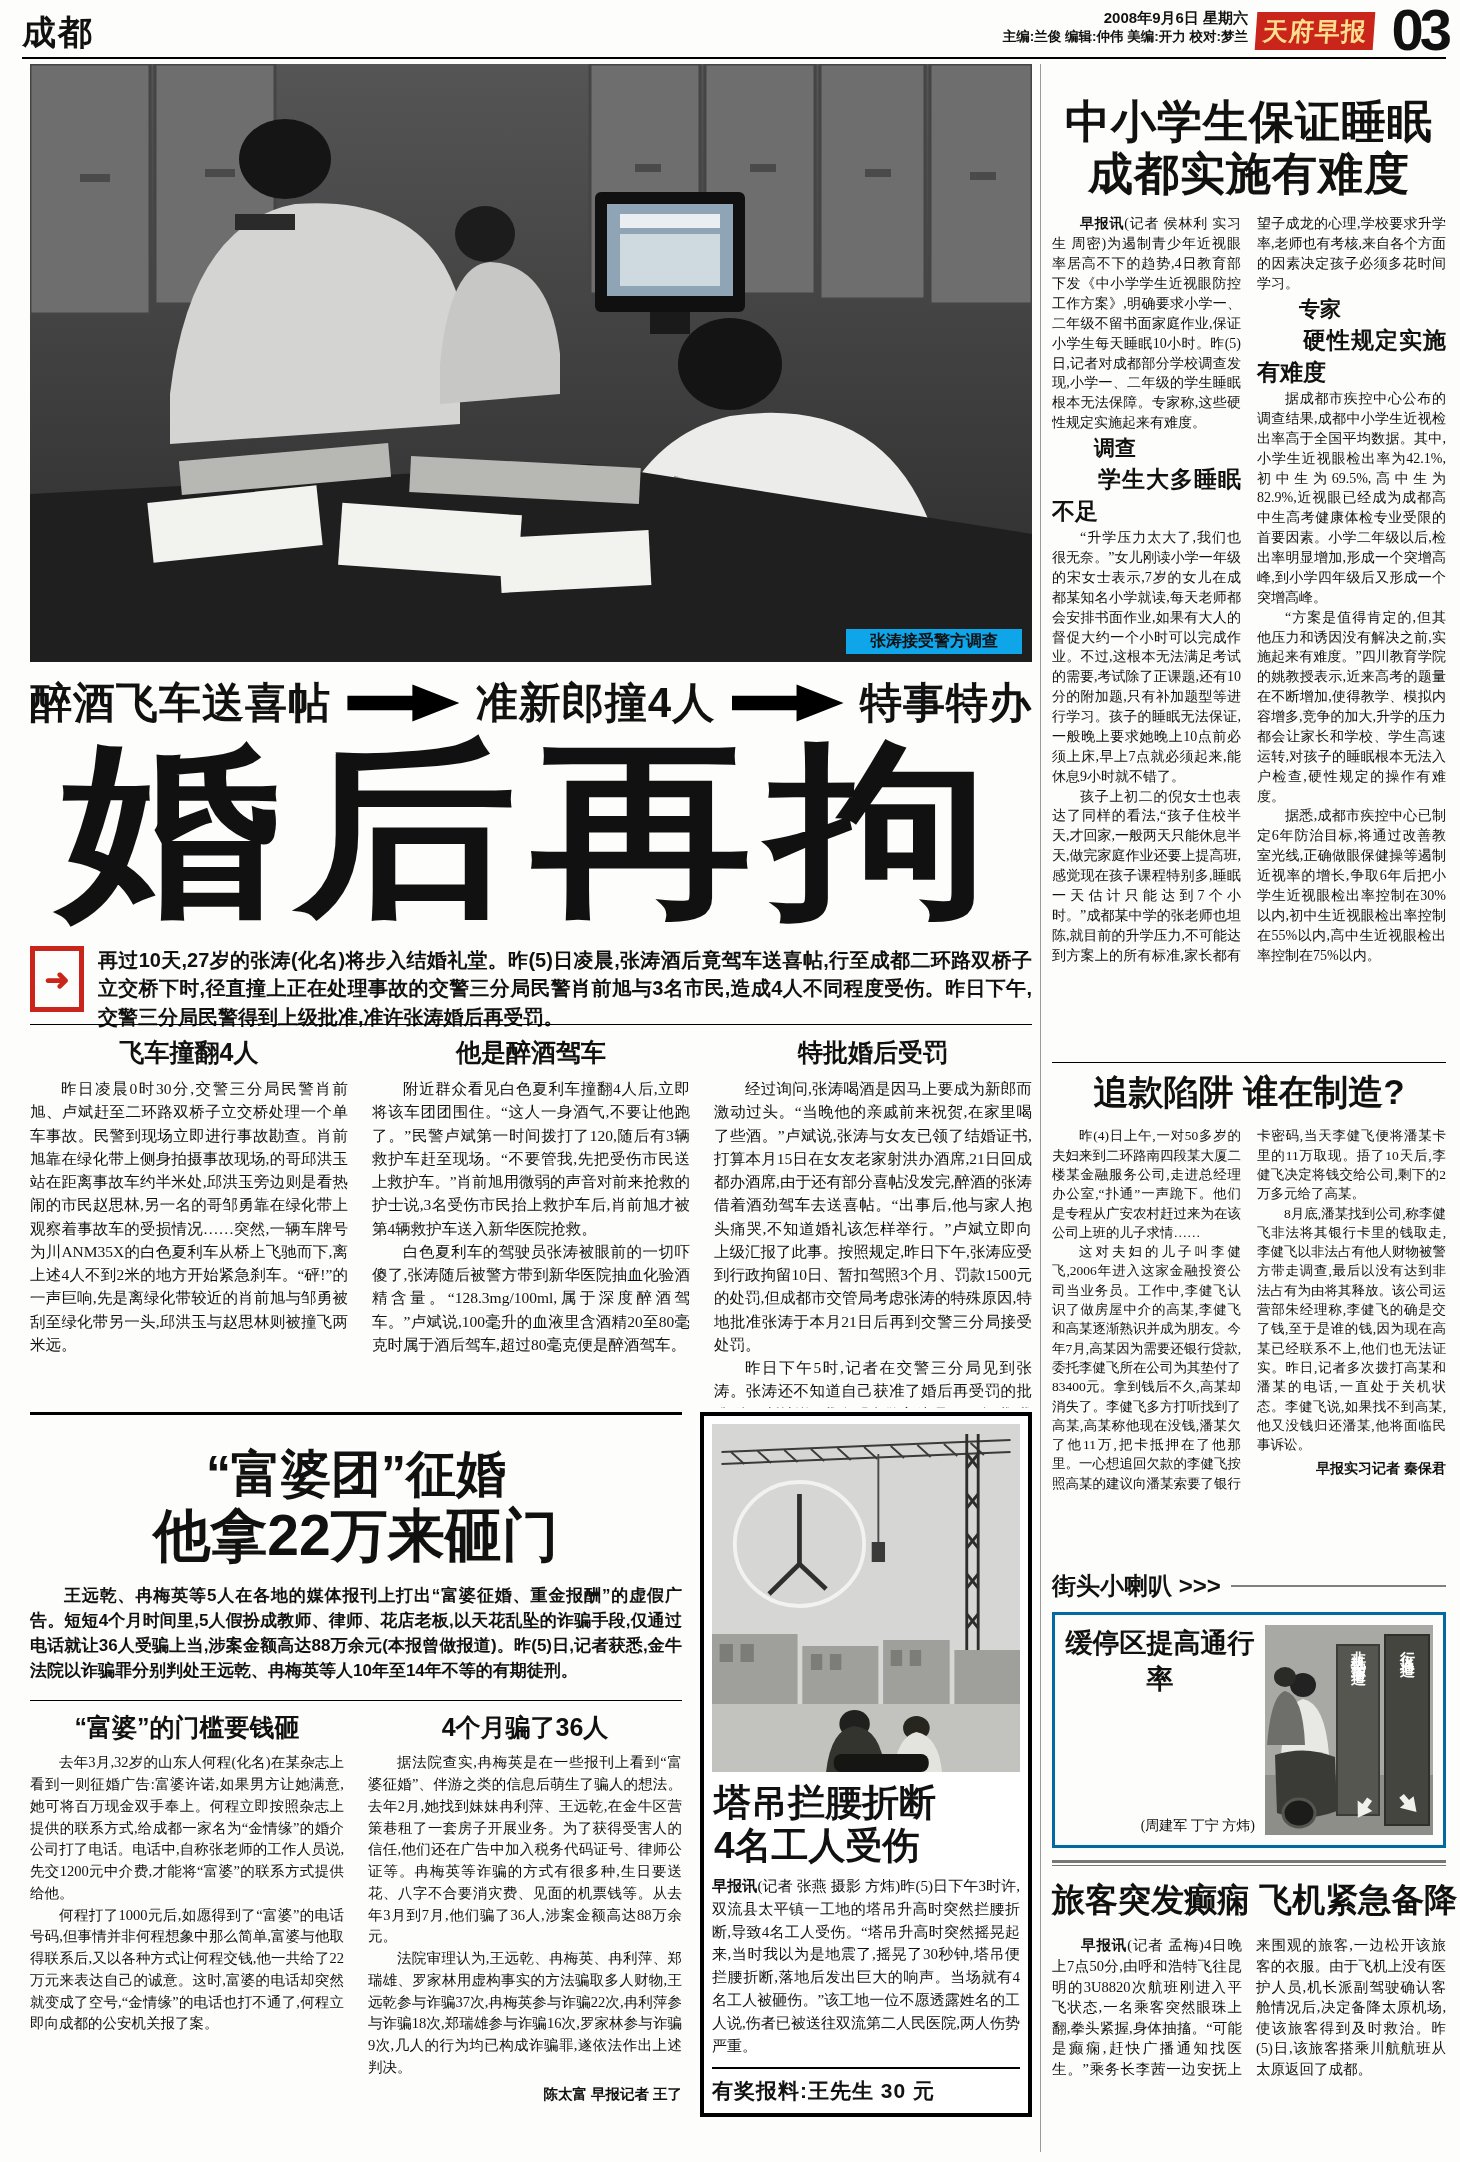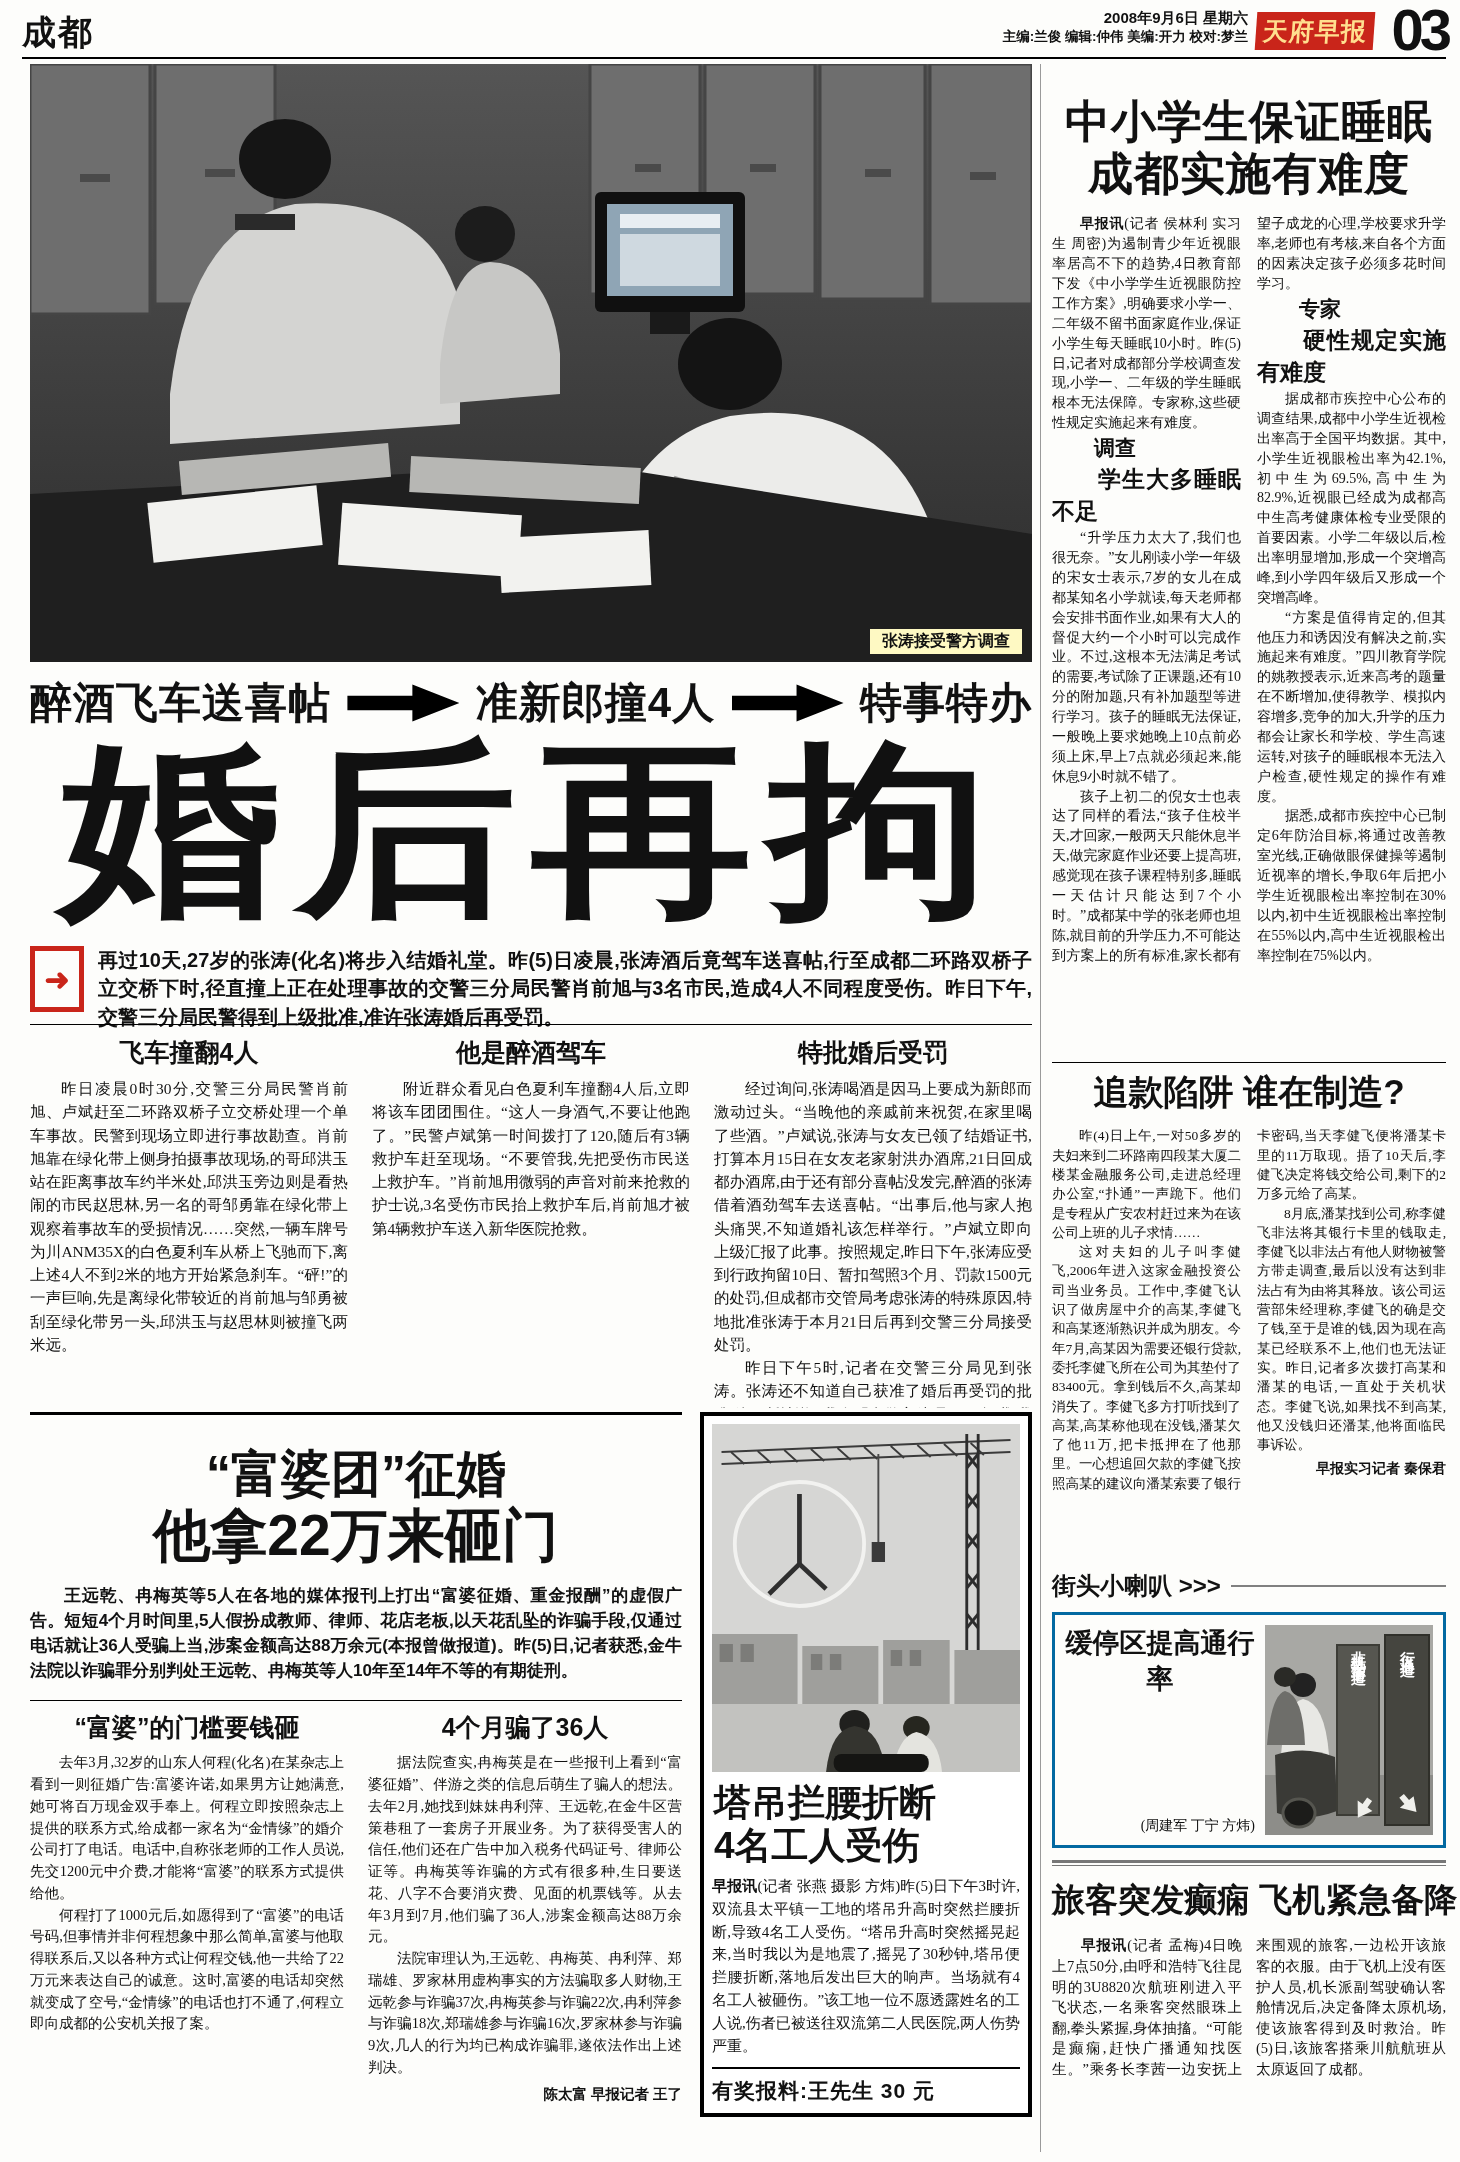--- a/index.html
+++ b/index.html
@@ -17,22 +17,22 @@
             color:#ffdf8f;font-family:"Liberation Sans",sans-serif;font-weight:900;font-size:25px;
             display:flex;align-items:center;justify-content:center;transform:skewX(-4deg);letter-spacing:1px;}
   .pageno{position:absolute;right:12px;top:-4px;font-size:58px;font-weight:900;
           font-family:"Liberation Sans",sans-serif;letter-spacing:-4px;}
   .hdr-rule{position:absolute;left:22px;right:14px;top:57px;height:2px;background:#000;}
   .vert-rule{position:absolute;left:1040px;top:64px;height:2088px;width:1px;background:#9a9a9a;}
 
   
   .photo1{position:absolute;left:30px;top:64px;width:1002px;height:598px;background:#3c3c3c;}
   .photo1 svg{display:block;width:100%;height:100%;}
-  .photo-cap{position:absolute;right:10px;bottom:8px;background:#fef9c3;color:#111;
-             font-family:"Liberation Sans",sans-serif;font-weight:700;font-size:16px;padding:2px 12px;}
+  .photo-cap{position:absolute;right:10px;bottom:8px;background:#0ea5e9;color:#111;
+             font-family:"Liberation Sans",sans-serif;font-weight:700;font-size:16px;padding:2px 24px;}
 
   
   .band{position:absolute;left:30px;top:672px;width:1002px;height:62px;display:flex;
         align-items:center;justify-content:space-between;}
   .band .kt{font-family:"Liberation Sans",sans-serif;font-weight:900;font-size:42px;letter-spacing:1px;}
   .band .arrow{width:112px;height:40px;background:#000;
         clip-path:polygon(0 32%,58% 32%,58% 4%,100% 50%,58% 96%,58% 68%,0 68%);}
   .giant{position:absolute;left:30px;top:736px;width:1002px;height:192px;text-align:center;
          font-family:"Liberation Sans",sans-serif;font-weight:900;font-size:188px;line-height:1.0;
          letter-spacing:12px;transform:scaleX(1.18);transform-origin:50% 50%;white-space:nowrap;}
@@ -203,20 +203,21 @@
   <div class="rule1"></div>
 
   <div class="cols3">
     <div class="col">
       <h3 class="subhead">飞车撞翻4人</h3>
       <p class="body-p">昨日凌晨0时30分,交警三分局民警肖前旭、卢斌赶至二环路双桥子立交桥处理一个单车事故。民警到现场立即进行事故勘查。肖前旭靠在绿化带上侧身拍摄事故现场,的哥邱洪玉站在距离事故车约半米处,邱洪玉旁边则是看热闹的市民赵思林,另一名的哥邹勇靠在绿化带上观察着事故车的受损情况……突然,一辆车牌号为川ANM35X的白色夏利车从桥上飞驰而下,离上述4人不到2米的地方开始紧急刹车。“砰!”的一声巨响,先是离绿化带较近的肖前旭与邹勇被刮至绿化带另一头,邱洪玉与赵思林则被撞飞两米远。</p>
     </div>
     <div class="col">
       <h3 class="subhead">他是醉酒驾车</h3>
       <p class="body-p">附近群众看见白色夏利车撞翻4人后,立即将该车团团围住。“这人一身酒气,不要让他跑了。”民警卢斌第一时间拨打了120,随后有3辆救护车赶至现场。“不要管我,先把受伤市民送上救护车。”肖前旭用微弱的声音对前来抢救的护士说,3名受伤市民抬上救护车后,肖前旭才被第4辆救护车送入新华医院抢救。</p>
+      <p class="body-p">白色夏利车的驾驶员张涛被眼前的一切吓傻了,张涛随后被警方带到新华医院抽血化验酒精含量。“128.3mg/100ml,属于深度醉酒驾车。”卢斌说,100毫升的血液里含酒精20至80毫克时属于酒后驾车,超过80毫克便是醉酒驾车。</p>
     </div>
     <div class="col">
       <h3 class="subhead">特批婚后受罚</h3>
       <p class="body-p">经过询问,张涛喝酒是因马上要成为新郎而激动过头。“当晚他的亲戚前来祝贺,在家里喝了些酒。”卢斌说,张涛与女友已领了结婚证书,打算本月15日在女友老家射洪办酒席,21日回成都办酒席,由于还有部分喜帖没发完,醉酒的张涛借着酒劲驾车去送喜帖。“出事后,他与家人抱头痛哭,不知道婚礼该怎样举行。”卢斌立即向上级汇报了此事。按照规定,昨日下午,张涛应受到行政拘留10日、暂扣驾照3个月、罚款1500元的处罚,但成都市交管局考虑张涛的特殊原因,特地批准张涛于本月21日后再到交警三分局接受处罚。</p>
       <p class="body-p">昨日下午5时,记者在交警三分局见到张涛。张涛还不知道自己获准了婚后再受罚的批准,他不断地说:“我会配合警方处理,不要问我,我的压力很大。”</p>
 
     </div>
   </div>
 
   <div class="bottomrow">

